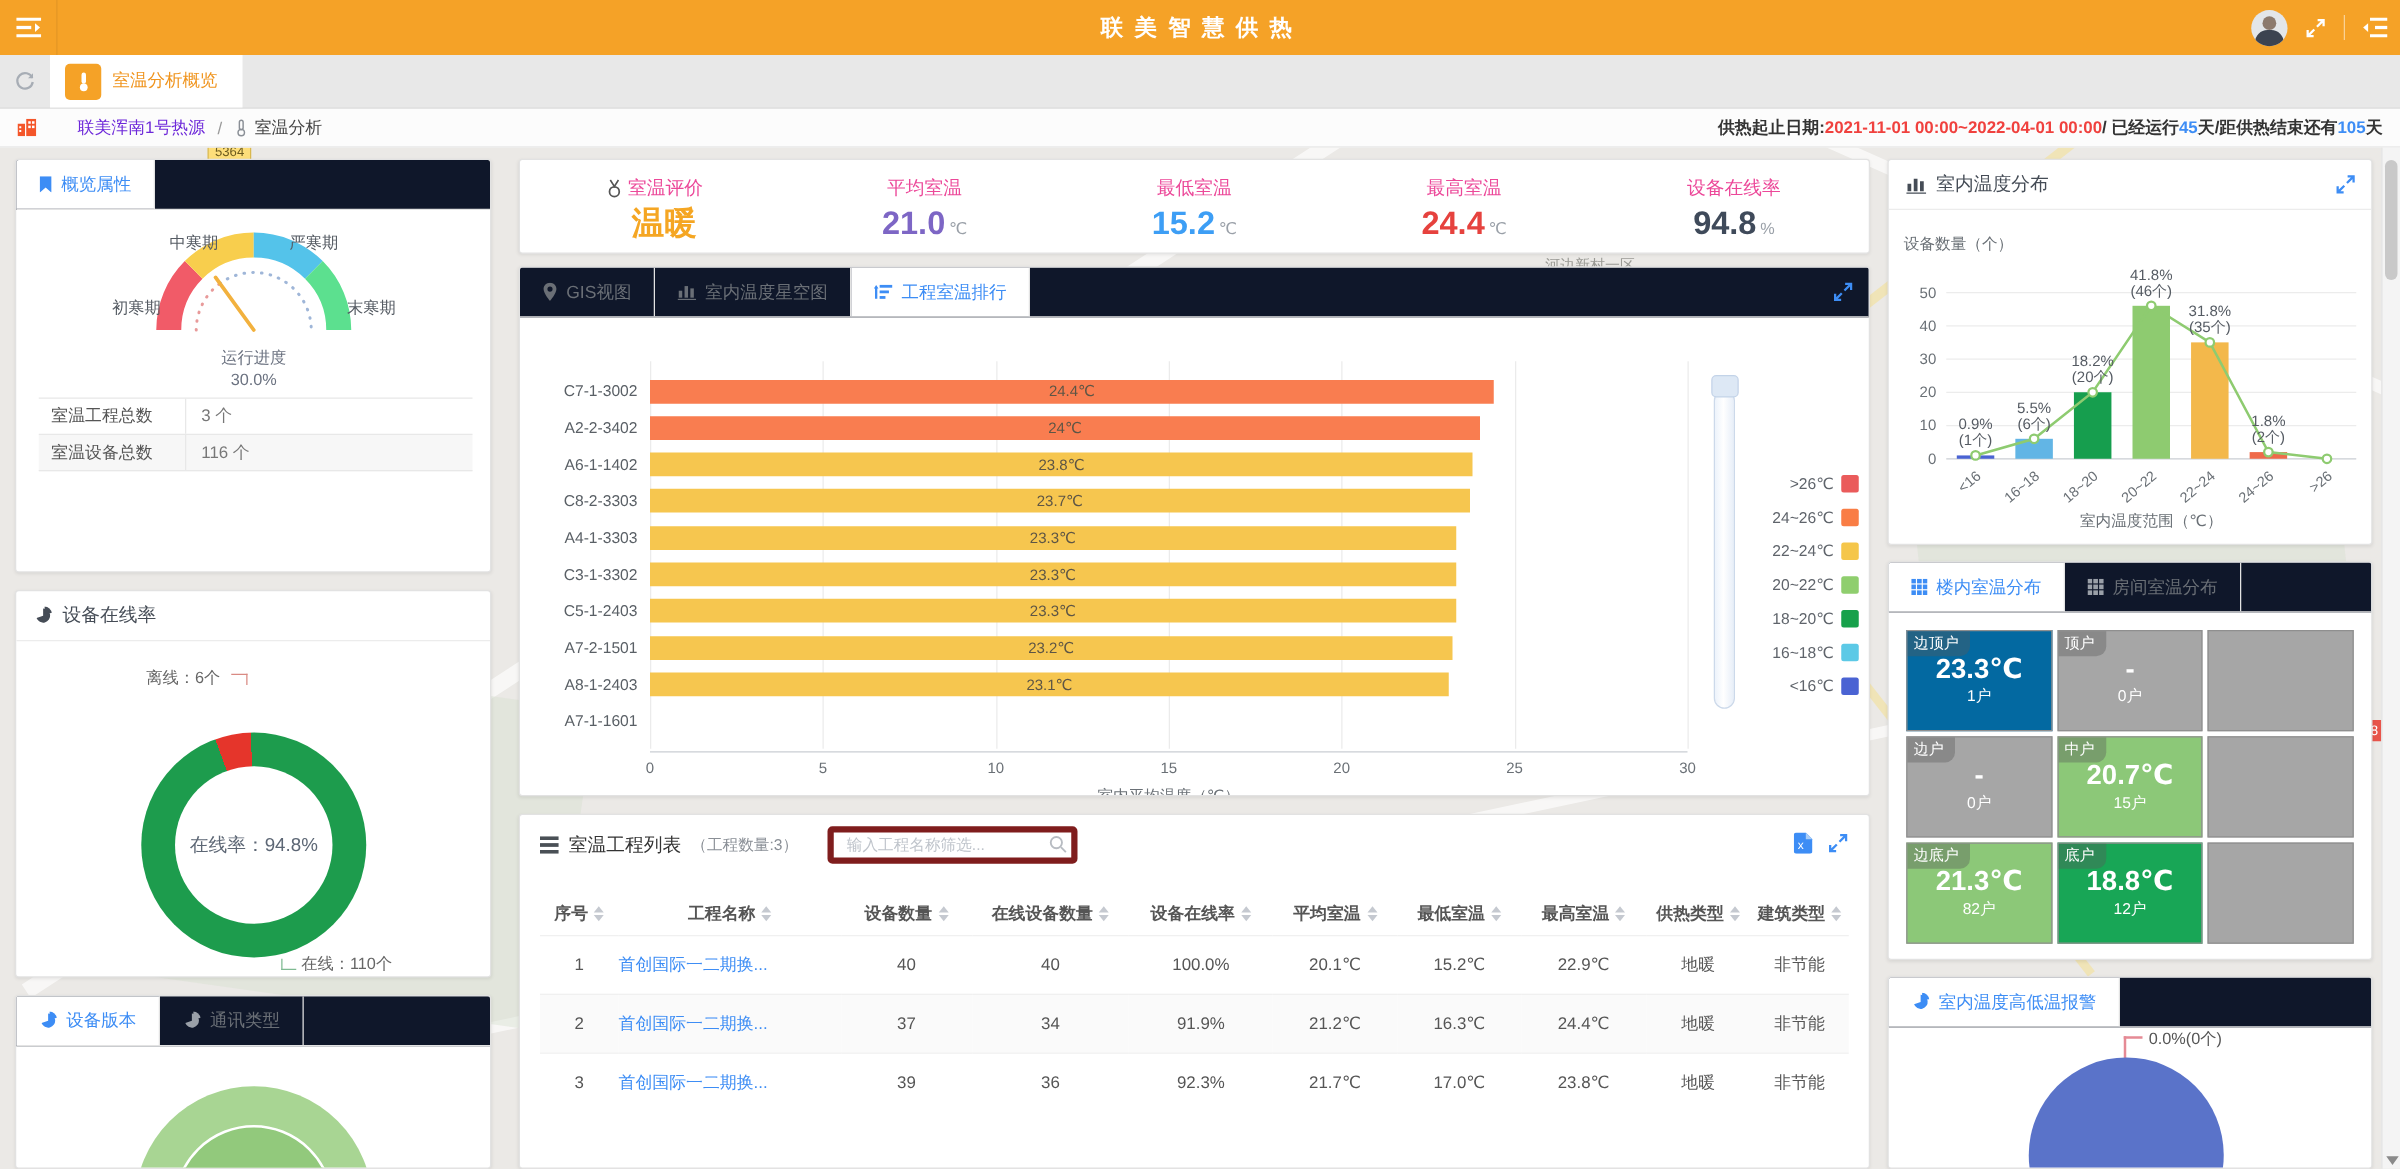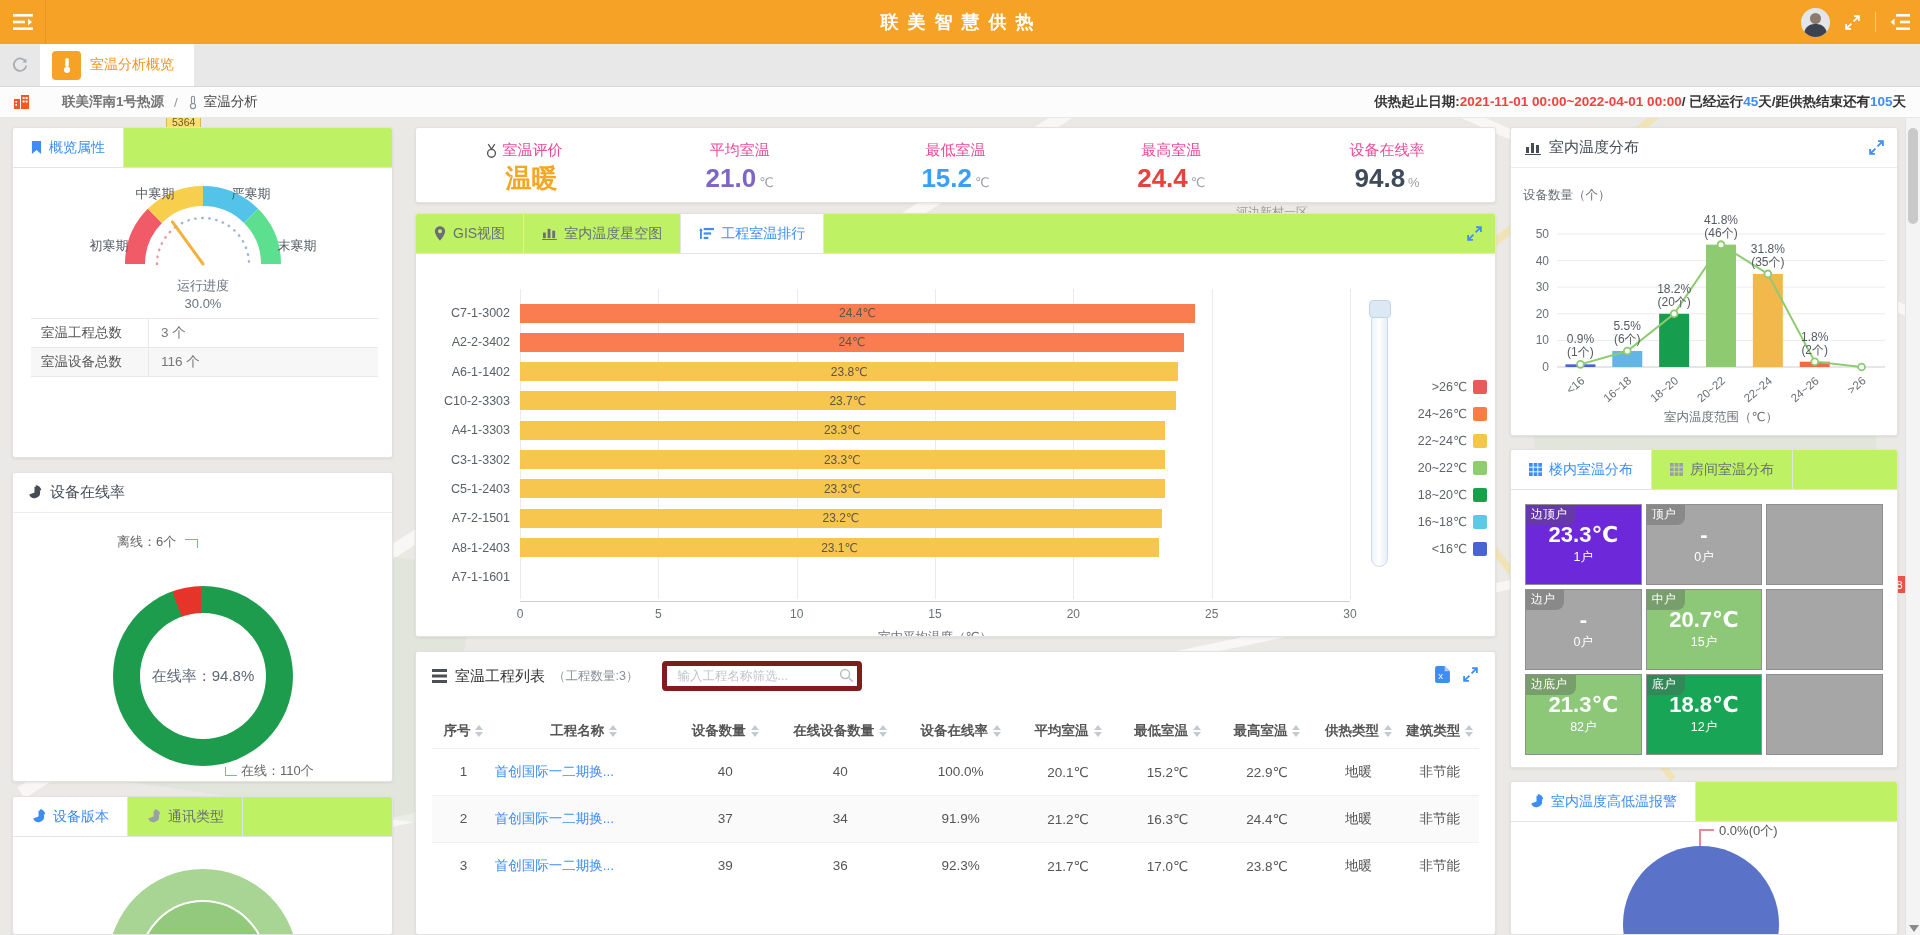--- a/index.html
+++ b/index.html
@@ -18,39 +18,39 @@
   
   .tabstrip { position:absolute; left:0; top:44px; width:1920px; height:43px; background:#e8e8e8; border-bottom:1px solid #d9d9d9; z-index:5; display:flex; align-items:stretch; }
   .refresh-btn { display:flex; align-items:center; padding:0 12px; cursor:pointer; }
   .page-tab { display:flex; align-items:center; gap:9px; background:#fff; padding:0 20px 0 12px; cursor:pointer; }
   .thermo-tile { width:29px; height:29px; border-radius:4px; background:#f5a227; display:flex; align-items:center; justify-content:center; }
   .page-tab span { color:#f0941d; font-size:14px; }
 
   
   .crumbbar { position:absolute; left:0; top:87px; width:1920px; height:31px; background:#fcfcfc; border-bottom:1px solid #e8e8e8; z-index:5; display:flex; align-items:center; justify-content:space-between; padding:0 14px; font-size:13.5px; }
   .crumb-left { display:flex; align-items:center; gap:6px; }
-  .crumb-src { color:#737373; font-weight:bold; cursor:pointer;padding-left:27px; }
+  .crumb-src { color:#6d28d9; font-weight:normal; cursor:pointer;padding-left:27px; }
   .crumb-sep { color:#999; margin:0 4px; }
   .crumb-page { color:#444; }
   .crumb-right { color:#333; font-weight:bold; }
   .crumb-right .red { color:#f0413e; }
   .crumb-right .blue { color:#3d8df5; }
 
   
   .mapzone { position:absolute; left:0; top:118px; width:1920px; height:817px; overflow:hidden; }
   .road { position:absolute; background:rgba(255,255,255,.65); z-index:0; }
   .road.y { background:#f1e3ae; opacity:.85; }
   .patch { position:absolute; background:rgba(216,224,209,.45); z-index:0; border-radius:6px; }
   .road-badge { position:absolute; left:166px; top:-4px; z-index:2; background:#fdde7a; border:1px solid #d9b84e; border-radius:3px; font-size:10.5px; color:#6b5a1e; padding:0 5px; line-height:14px; }
   .area-label { position:absolute; left:1236px; top:86px; z-index:0; color:#9a9a95; font-size:12px; }
   .cluster-badge { position:absolute; left:1891px; top:458px; width:17px; height:17px; z-index:2; background:#e8544a; border-radius:3px; color:#fff; font-size:11px; display:flex; align-items:center; justify-content:center; }
 
   
   .card { position:absolute; background:#fff; border:1px solid #e2e2e2; box-shadow:0 1px 3px rgba(0,0,0,.08); border-radius:3px; z-index:2; overflow:hidden; }
-  .tabs { display:flex; background:#bef264; border-bottom:1px solid #e3e3e3; height:40px; position:relative; }
+  .tabs { display:flex; background:#0f172a; border-bottom:1px solid #e3e3e3; height:40px; position:relative; }
   .tab { display:flex; align-items:center; gap:7px; padding:0 18px; font-size:14px; color:#6a6f76; border-right:1px solid #e3e3e3; cursor:pointer; white-space:nowrap; }
   .tab.active { background:#fff; color:#3d8df5; }
   .hdr { height:40px; display:flex; align-items:center; gap:8px; padding:0 14px; border-bottom:1px solid #ececec; font-size:15px; color:#454c56; }
   .expand-ico { position:absolute; right:12px; top:11px; cursor:pointer; }
 
   
   .info-table { position:absolute; left:18px; right:14px; top:190px; border-top:1px solid #e8e8e8; font-size:13.5px; }
   .info-row { display:flex; height:29px; line-height:28px; border-bottom:1px solid #e8e8e8; }
   .info-row:nth-child(2) { background:#f7f7f7; }
   .info-k { width:118px; color:#555; padding-left:10px; border-right:1px solid #e8e8e8; }
@@ -379,21 +379,21 @@
           </div>
           <div class="rrow">
             <span class="rlabel">A2-2-3402</span>
             <div class="rbar" style="width: 80%; background: rgb(249, 125, 80);">24℃</div>
           </div>
           <div class="rrow">
             <span class="rlabel">A6-1-1402</span>
             <div class="rbar" style="width: 79.3333%; background: rgb(246, 198, 79);">23.8℃</div>
           </div>
           <div class="rrow">
-            <span class="rlabel">C10-2-3303</span>
+            <span class="rlabel">C8-2-3303</span>
             <div class="rbar" style="width: 79%; background: rgb(246, 198, 79);">23.7℃</div>
           </div>
           <div class="rrow">
             <span class="rlabel">A4-1-3303</span>
             <div class="rbar" style="width: 77.6667%; background: rgb(246, 198, 79);">23.3℃</div>
           </div>
           <div class="rrow">
             <span class="rlabel">C3-1-3302</span>
             <div class="rbar" style="width: 77.6667%; background: rgb(246, 198, 79);">23.3℃</div>
           </div>
@@ -672,21 +672,21 @@
             <rect x="10" y="5" width="4" height="4"></rect>
             <rect x="0" y="10" width="4" height="4"></rect>
             <rect x="5" y="10" width="4" height="4"></rect>
             <rect x="10" y="10" width="4" height="4"></rect>
           </g>
         </svg>
       <span>房间室温分布</span>
     </div>
   </div>
   <div class="bgrid" id="building-grid">
-      <div class="bcell" style="background: #6d28d9;">
+      <div class="bcell" style="background: #0369a1;">
         <div class="tag">边顶户</div>
         <div class="tmp">23.3℃</div>
         <div class="cnt">1户</div>
       </div>
       <div class="bcell" style="background: rgb(166, 166, 166);">
         <div class="tag">顶户</div>
         <div class="tmp">-</div>
         <div class="cnt">0户</div>
       </div>
       <div class="bcell" style="background: rgb(166, 166, 166);"></div>

